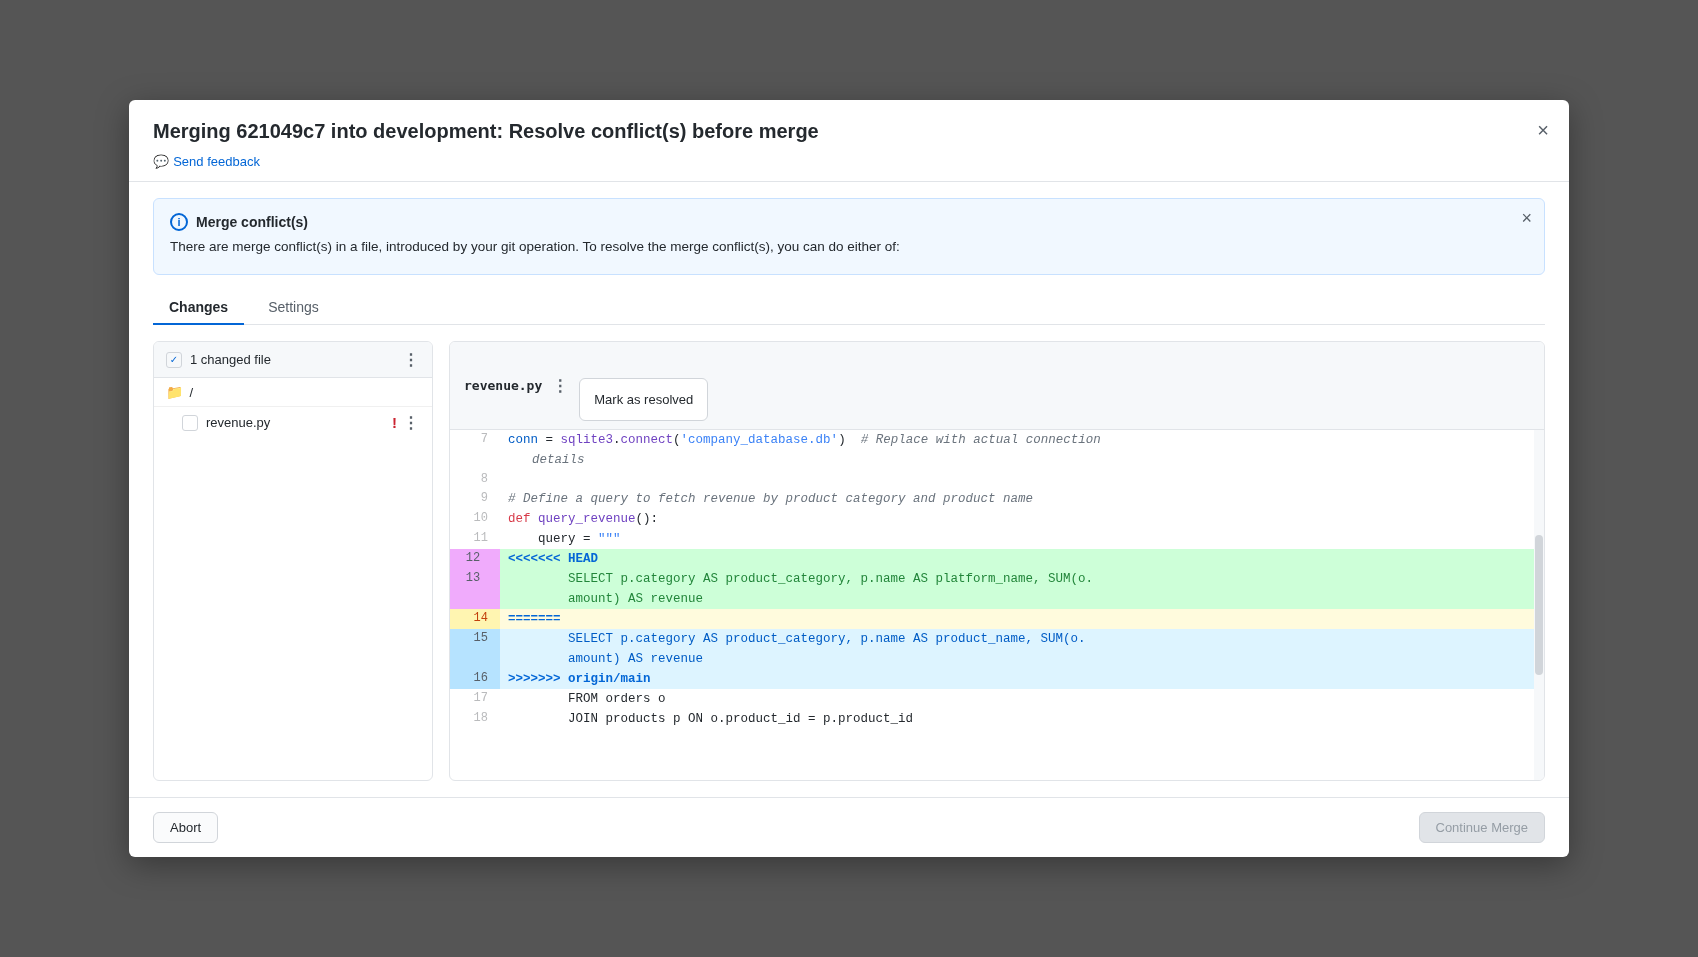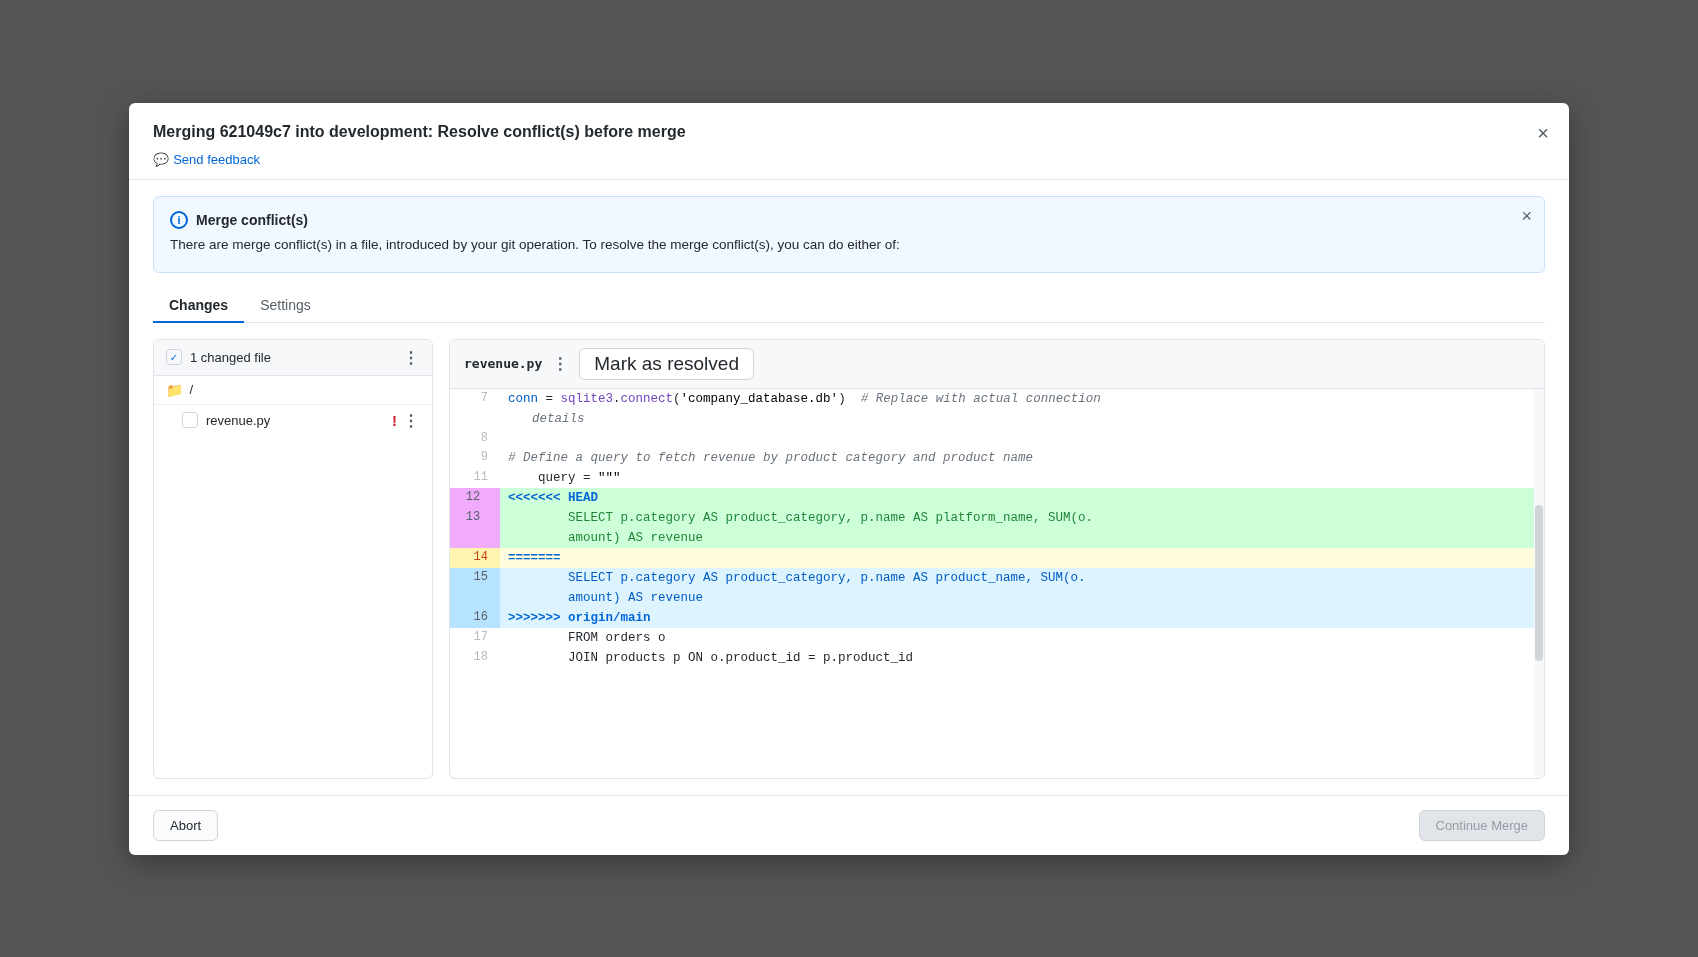--- a/index.html
+++ b/index.html
@@ -19,21 +19,21 @@
       max-width: 98vw;
       box-shadow: 0 8px 32px rgba(0,0,0,0.35);
       overflow: hidden;
       position: relative;
     }
     .modal-header {
       padding: 20px 24px 12px 24px;
       border-bottom: 1px solid #e1e4e8;
     }
     .modal-title {
-      font-size: 16px;
+      font-size: 20px;
       font-weight: 600;
       color: #24292e;
       margin-bottom: 10px;
     }
     .send-feedback {
       color: #0366d6;
       font-size: 13px;
       display: inline-flex;
       align-items: center;
       gap: 4px;
@@ -105,21 +105,21 @@
       border: none;
       cursor: pointer;
       color: #586069;
       font-size: 18px;
       line-height: 1;
     }
     .tabs {
       display: flex;
       border-bottom: 1px solid #e1e4e8;
       margin-bottom: 16px;
-      gap: 0;
+      gap: 8px;
     }
     .tab {
       padding: 8px 16px;
       cursor: pointer;
       color: #586069;
       font-size: 14px;
       border-bottom: 2px solid transparent;
       margin-bottom: -1px;
     }
     .tab.active {
@@ -243,25 +243,26 @@
     .filename {
       font-family: 'SFMono-Regular', Consolas, monospace;
       font-size: 13px;
       font-weight: 600;
       color: #24292e;
     }
     .mark-resolved-btn {
       border: 1px solid #d1d5da;
       background: #fff;
       border-radius: 6px;
-      padding: 4px 14px;
-      font-size: 19px;
+      padding: 13px 14px;
+      font-size: 13px;
       color: #24292e;
       cursor: pointer;
       font-weight: 500;
+      margin-top: 28px;
     }
     .editor-content {
       flex: 1;
       overflow-y: auto;
       overflow-x: auto;
       background: #fff;
       font-family: 'SFMono-Regular', Consolas, 'Liberation Mono', monospace;
       font-size: 12.5px;
     }
     .code-table {
@@ -287,21 +288,21 @@
       color: #24292e;
     }
     .line-normal { background: #fff; }
     .line-conflict-head { background: #cdffd8; }
     .line-conflict-head .line-num { background: #f0abfc; color: #586069; text-align: center; }
     .line-conflict-sep { background: #fffbdd; }
     .line-conflict-sep .line-num { background: #fff5b1; color: #c2410c; }
     .line-conflict-incoming { background: #ddf4ff; }
     .line-conflict-incoming .line-num { background: #b6e3ff; color: #586069; }
     .kw { color: #d73a49; }
-    .str { color: #000000; }
+    .str { color: #3b82f6; }
     .fn { color: #6f42c1; }
     .cmt { color: #6a737d; font-style: italic; }
     .num { color: #005cc5; }
     .conflict-marker { color: #0366d6; font-weight: bold; }
     .sel-green { color: #22863a; }
     .sel-blue { color: #005cc5; text-align: right; }
     .footer {
       padding: 14px 24px;
       display: flex;
       justify-content: space-between;
@@ -431,20 +432,24 @@
                 <tr class="line-normal">
                   <td class="line-num">8</td>
                   <td class="line-code"></td>
                 </tr>
 
                 <tr class="line-normal">
                   <td class="line-num">9</td>
                   <td class="line-code"><span class="cmt"># Define a query to fetch revenue by product category and product name</span></td>
                 </tr>
 
+                <tr class="line-normal">
+                  <td class="line-num">10</td>
+                  <td class="line-code"><span class="kw">def</span> <span class="fn">query_revenue</span>():</td>
+                </tr>
 
                 <tr class="line-normal">
                   <td class="line-num">11</td>
                   <td class="line-code">    <span>query = </span><span class="str">"""</span></td>
                 </tr>
 
                 <tr class="line-conflict-head">
                   <td class="line-num">12</td>
                   <td class="line-code"><span class="conflict-marker">&lt;&lt;&lt;&lt;&lt;&lt;&lt; HEAD</span></td>
                 </tr>

